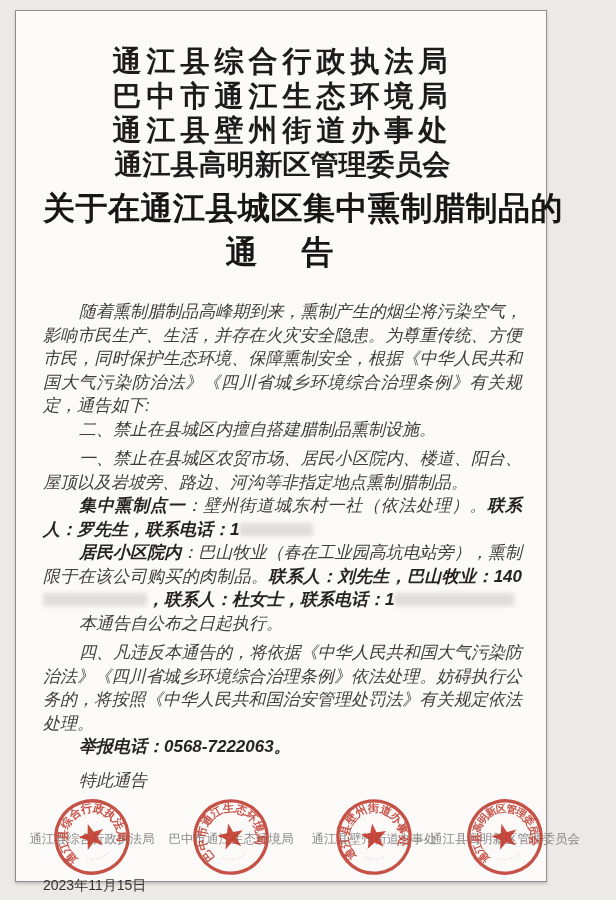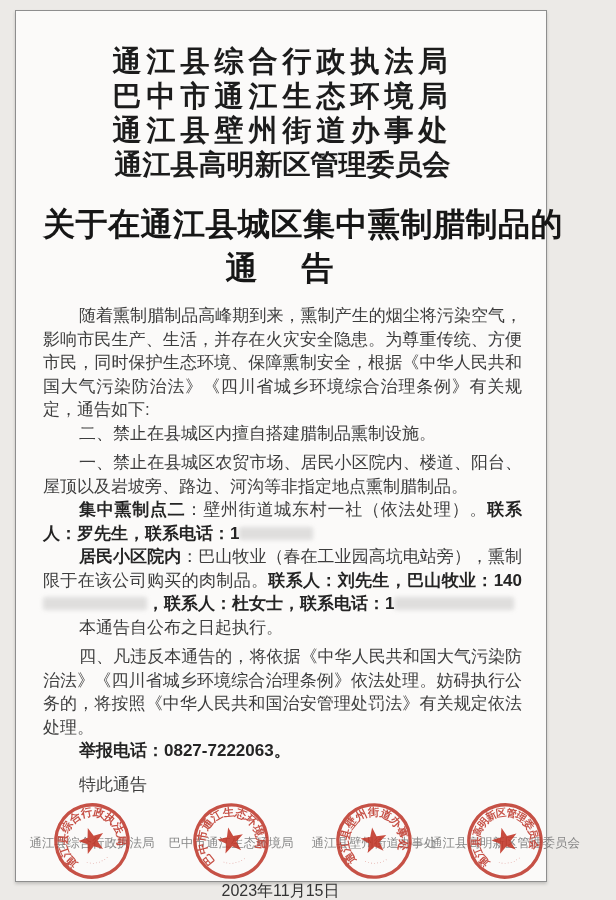--- a/index.html
+++ b/index.html
@@ -16,28 +16,28 @@
   .content{padding:33px 24px 0 27px;}
 
   
   .agency-line{
     text-align:center;color:#1c1c1c;
     font-family:"Liberation Serif","DejaVu Serif",serif;font-weight:700;
     font-size:29px;line-height:34.5px;letter-spacing:5px;white-space:nowrap;
   }
   .agency-line.tight{font-size:28px;letter-spacing:0;}
   .main-title{
-    text-align:center;color:#161616;margin-top:20px;
+    text-align:center;color:#161616;margin-top:4px;
     font-family:"Liberation Serif","DejaVu Serif",serif;font-weight:700;
     font-size:32px;line-height:44px;letter-spacing:0.5px;white-space:nowrap;
   }
   .main-title .t2{letter-spacing:6px;}
 
   
-  .body-text{margin-top:14px;font-size:17px;line-height:23.5px;color:#3d3d3d;text-align:justify;}
+  .body-text{margin-top:26px;font-size:17px;line-height:23.5px;color:#3d3d3d;text-align:justify;font-style:italic;}
   .para{margin:0;text-indent:36px;}
   .para b{color:#242424;}
   .red{color:#b8403a;}
   .gap6{margin-top:6px;}
   .gap10{margin-top:10px;}
   .redact{
     display:inline-block;height:13px;border-radius:2px;vertical-align:-1px;
     background:rgba(150,150,150,.28);filter:blur(2px);
   }
 
@@ -56,22 +56,22 @@
   .seal-ring{fill:none;stroke:#bf3a2e;stroke-width:3.4;}
   .seal-star{fill:#c23526;}
   .seal-arc-text{font-size:11.5px;font-weight:700;fill:#bf3a2e;
     font-family:"Liberation Sans","DejaVu Sans",sans-serif;}
   .seal-code{font-size:5.5px;fill:#bf3a2e;letter-spacing:1.5px;}
   .r1{transform:rotate(-18deg);}
   .r2{transform:rotate(-12deg);}
   .r3{transform:rotate(-8deg);}
   .r4{transform:rotate(-15deg);}
 
-  .date-line{margin-top:0;text-align:center;padding-right:4px;
-    font-size:16px;color:#333;}
+  .date-line{margin-top:0;text-align:left;padding-right:4px;
+    font-size:14px;color:#333;}
 </style>
 </head>
 <body>
 
 <div class="sheet">
   <div class="content">
 
     <div>
       <div class="agency-line">通江县综合行政执法局</div>
       <div class="agency-line">巴中市通江生态环境局</div>
@@ -81,27 +81,27 @@
         <div class="t1">关于在通江县城区集中熏制腊制品的</div>
         <div class="t2">通　告</div>
       </div>
     </div>
 
     <div class="body-text">
       <p class="para">随着熏制腊制品高峰期到来，熏制产生的烟尘将污染空气，影响市民生产、生活，并存在火灾安全隐患。为尊重传统、方便市民，同时保护生态环境、保障熏制安全，根据《中华人民共和国大气污染防治法》《四川省城乡环境综合治理条例》有关规定，通告如下:</p>
       <p class="para">二、禁止在县城区内擅自搭建腊制品熏制设施。</p>
       <p class="para gap6">一、禁止在县城区农贸市场、居民小区院内、楼道、阳台、屋顶以及岩坡旁、路边、河沟等非指定地点熏制腊制品。</p>
 
-      <p class="para"><b class="red">集中熏制点二</b><span>：壁州街道城东村一社（依法处理）。</span><b>联系人：罗先生，联系电话：</b><b>1</b><span class="redact" style="width:74px;"></span></p>
+      <p class="para"><b class="red">集中熏制点一</b><span>：壁州街道城东村一社（依法处理）。</span><b>联系人：罗先生，联系电话：</b><b>1</b><span class="redact" style="width:74px;"></span></p>
 
       <p class="para"><b class="red">居民小区院内</b><span>：巴山牧业（春在工业园高坑电站旁），熏制限于在该公司购买的肉制品。</span><b>联系人：刘先生，巴山牧业：</b><b>140</b><span class="redact" style="width:104px;"></span><b>，联系人：杜女士，联系电话：</b><b>1</b><span class="redact" style="width:120px;"></span></p>
 
       <p class="para">本通告自公布之日起执行。</p>
       <p class="para gap6">四、凡违反本通告的，将依据《中华人民共和国大气污染防治法》《四川省城乡环境综合治理条例》依法处理。妨碍执行公务的，将按照《中华人民共和国治安管理处罚法》有关规定依法处理。</p>
-      <p class="para"><b class="red">举报电话：0827-7222063。</b></p>
+      <p class="para"><b class="red">举报电话：0568-7222063。</b></p>
       <p class="para gap10">特此通告</p>
     </div>
 
     <div class="stamp-row">
 
       <div class="seal-wrap s1">
         <div class="seal-label">通江县综合行政执法局</div>
         <svg class="seal r1" width="84" height="84" viewBox="-43 -43 86 86">
           <circle class="seal-ring" r="37"></circle>
           <path id="sealArc1" d="M -20,17 A 26,26 0 1 1 20,17" fill="none"></path>

